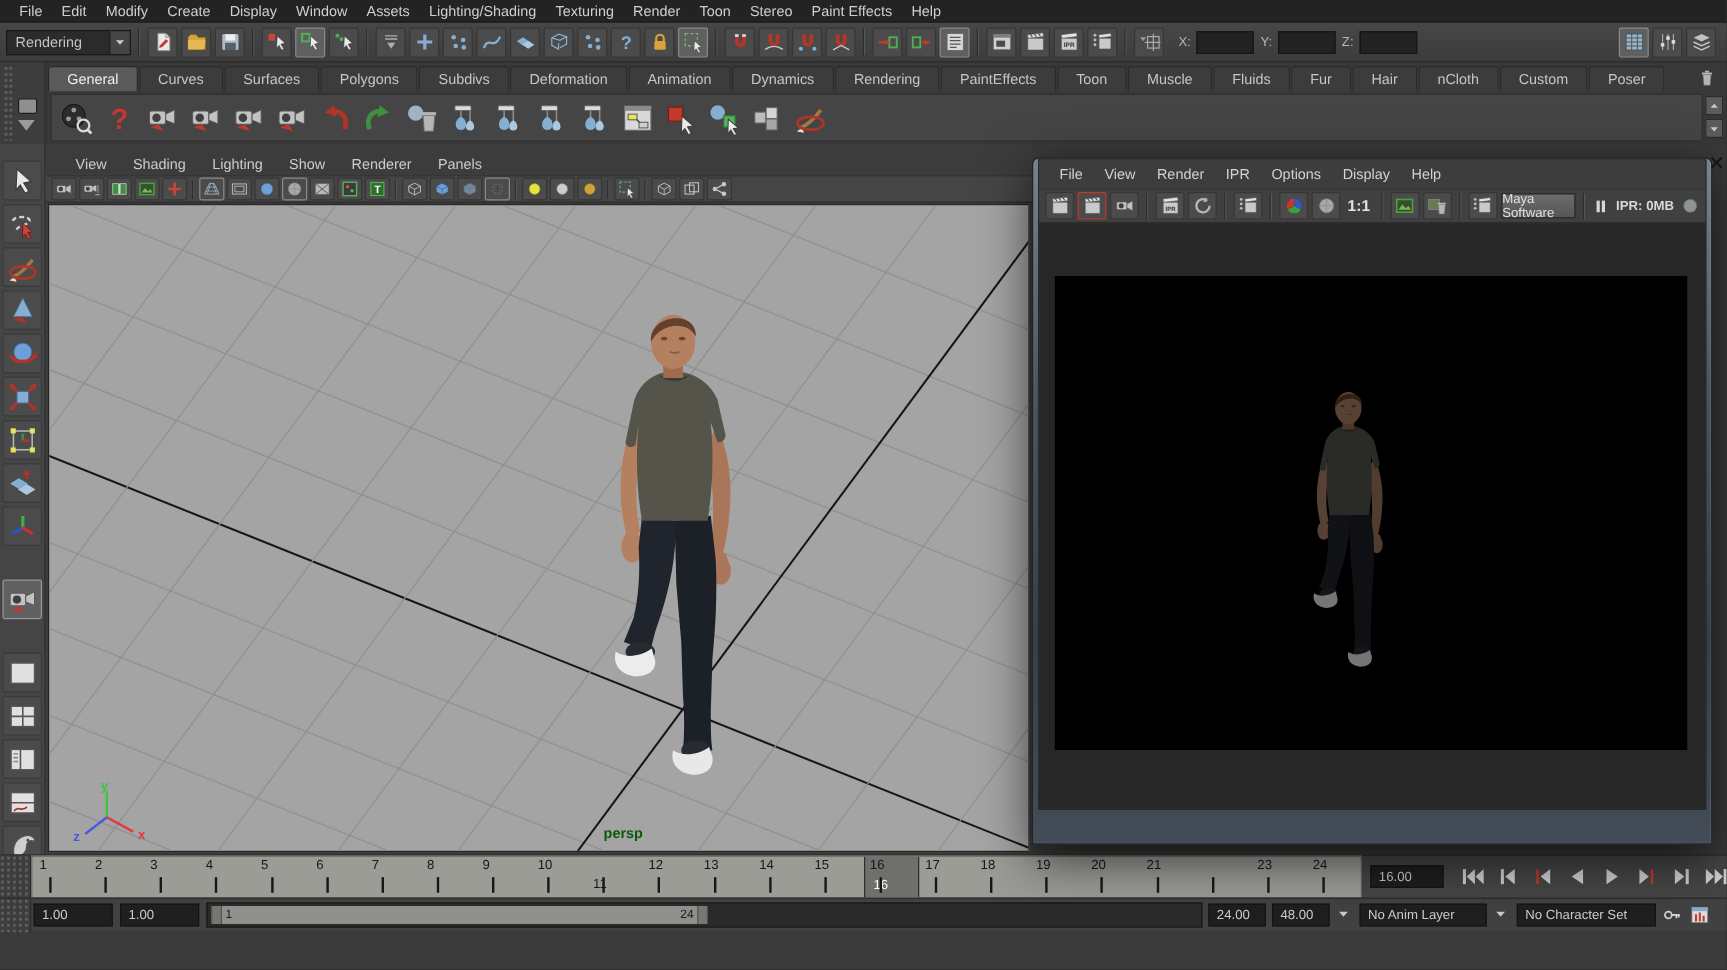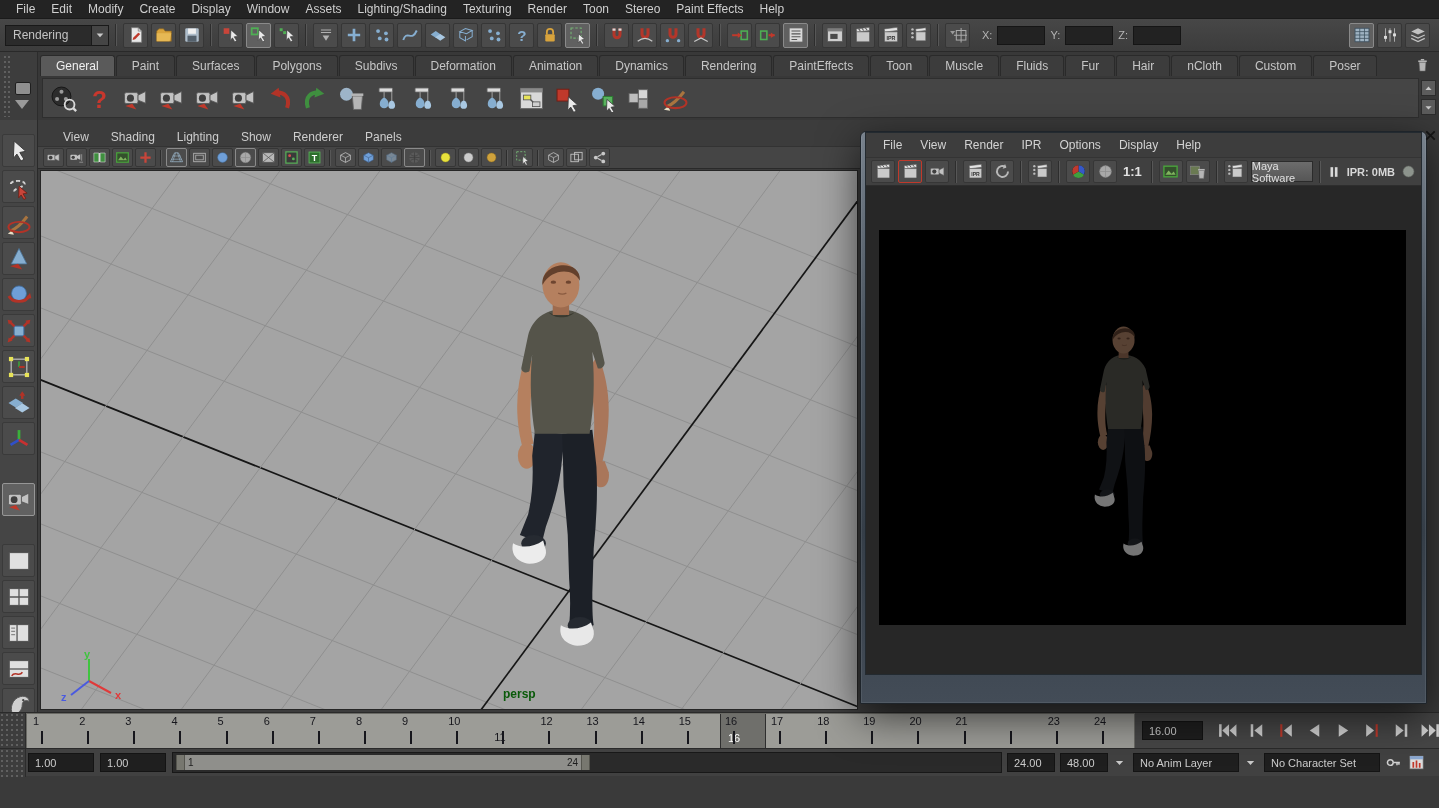--- a/index.html
+++ b/index.html
@@ -429,21 +429,21 @@
   </div>
 
   <div id="shelfzone">
     <div id="shelf-gutter">
       <div class="gripdots"></div>
       <div class="shelf-mini"></div>
       <div class="shelf-mini2"></div>
     </div>
     <div id="shelf-tabs">
         <span class="shelf-tab active">General</span>
-        <span class="shelf-tab">Paint</span>
+        <span class="shelf-tab">Curves</span>
         <span class="shelf-tab">Surfaces</span>
         <span class="shelf-tab">Polygons</span>
         <span class="shelf-tab">Subdivs</span>
         <span class="shelf-tab">Deformation</span>
         <span class="shelf-tab">Animation</span>
         <span class="shelf-tab">Dynamics</span>
         <span class="shelf-tab">Rendering</span>
         <span class="shelf-tab">PaintEffects</span>
         <span class="shelf-tab">Toon</span>
         <span class="shelf-tab">Muscle</span>

